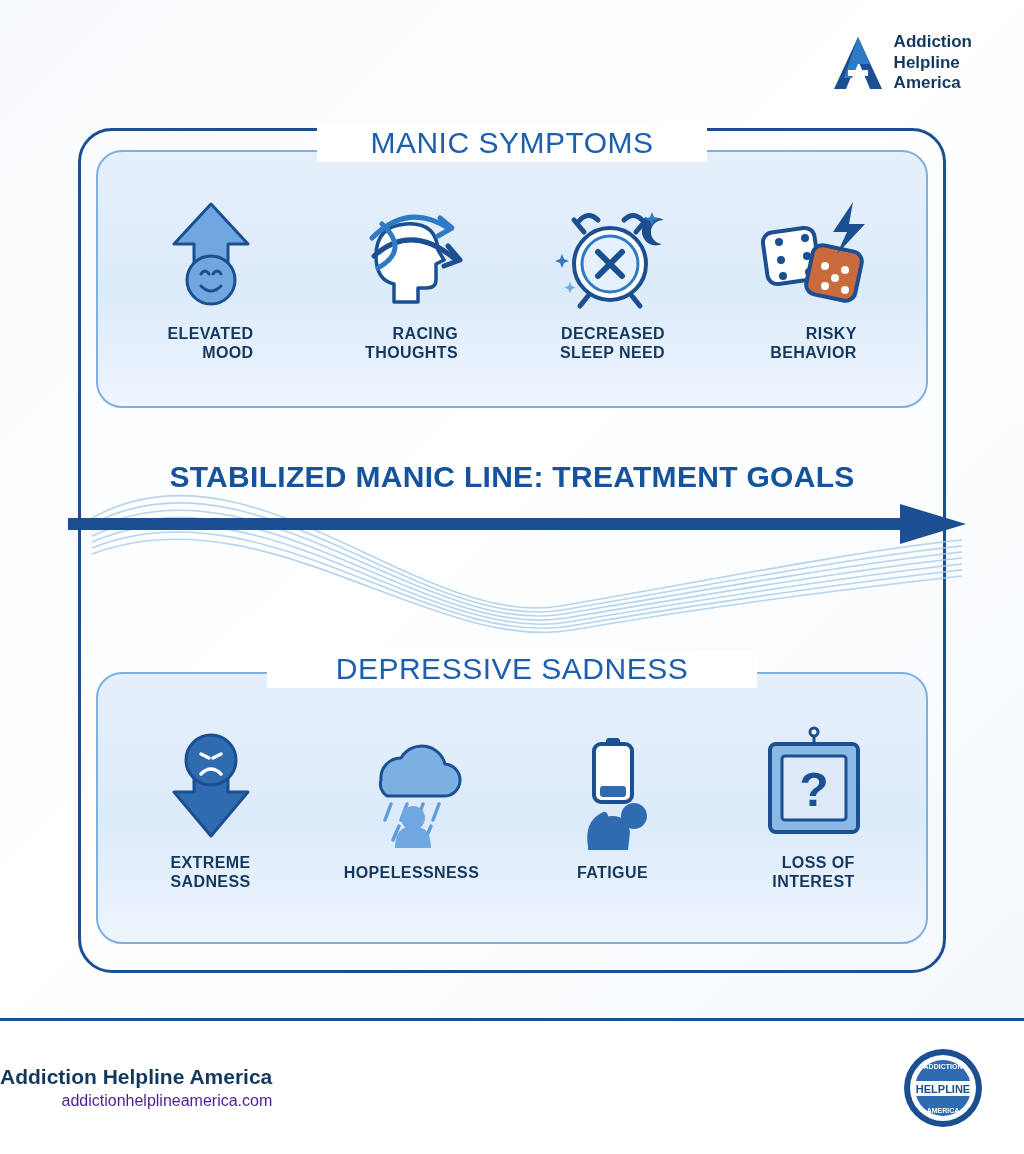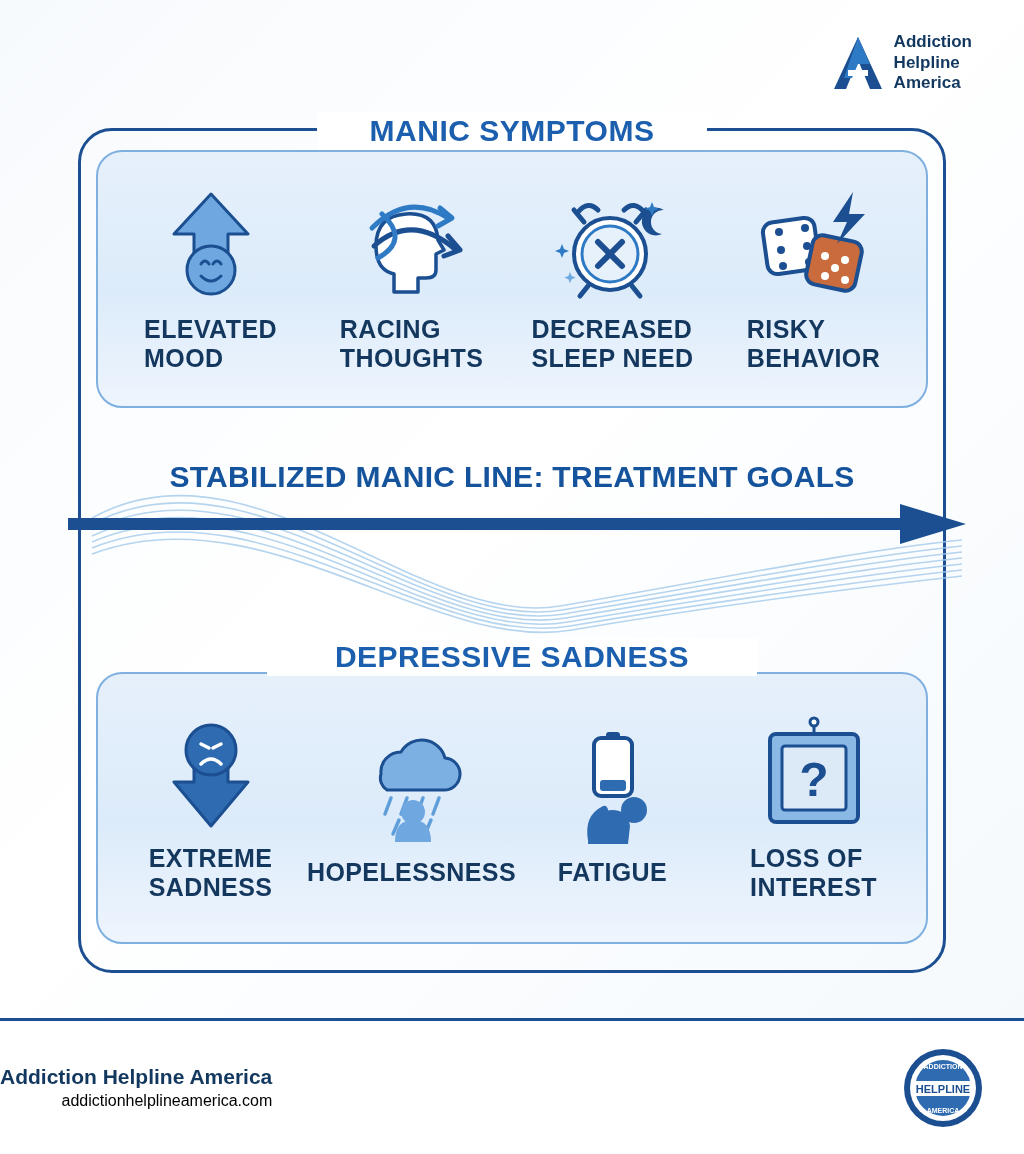--- a/index.html
+++ b/index.html
@@ -73,23 +73,24 @@
     top: 672px;
     height: 272px;
   }
 
   .section-title {
     position: absolute;
     left: 0;
     width: 100%;
     text-align: center;
     font-size: 30px;
-    font-weight: bold;
+    font-weight: normal;
     letter-spacing: 0.5px;
     color: #1b5fae;
+    margin-top: 12px;
   }
   .section-title.manic-title {
     top: 112px;
     background: #ffffff;
     width: 390px;
     left: 317px;
     padding: 2px 0;
   }
   .section-title.depressive-title {
     top: 638px;
@@ -115,25 +116,25 @@
     justify-content: flex-start;
     gap: 12px;
   }
   .item .icon {
     height: 118px;
     display: flex;
     align-items: center;
     justify-content: center;
   }
   .item .label {
-    font-size: 25px;
+    font-size: 16px;
     font-weight: bold;
     letter-spacing: 0.4px;
     line-height: 1.18;
-    text-align: left;
+    text-align: right;
     color: #14375e;
     text-transform: uppercase;
     white-space: pre-line;
   }
 
   
   .moodband {
     position: absolute;
     left: 0;
     top: 400px;
@@ -179,21 +180,21 @@
     text-align: right;
   }
   .footer-name {
     font-size: 21px;
     font-weight: bold;
     color: #13385f;
     line-height: 1.3;
   }
   .footer-url {
     font-size: 16px;
-    color: #000000;
+    color: #4c1d95;
     line-height: 1.4;
   }
   .footer-seal {
     width: 82px;
     height: 82px;
     flex: none;
   }
 </style>
 </head>
 <body>

